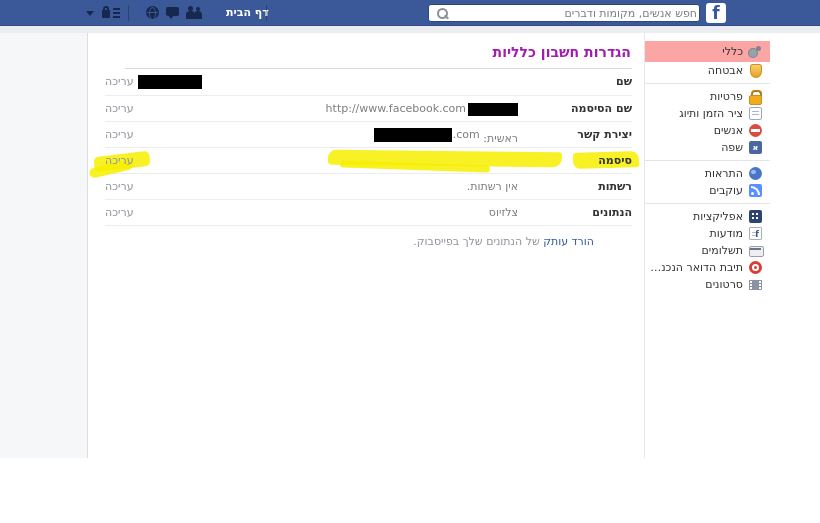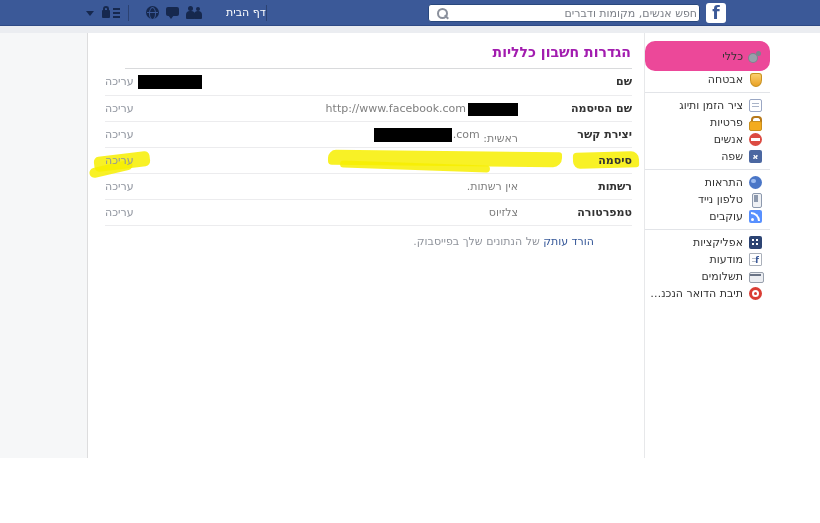--- a/index.html
+++ b/index.html
@@ -23,21 +23,21 @@
   .nav-globe::after { content:""; position:absolute; left:1px; top:6px; width:11px; height:1px; background:#3b5998; }
   .nav-chat { position:absolute; left:166px; top:7px; width:14px; height:12px; }
   .nav-chat::before { content:""; position:absolute; left:0; top:0; width:13px; height:9px; background:#16284e; border-radius:2px; }
   .nav-chat::after { content:""; position:absolute; left:2px; top:8px; width:0; height:0; border-left:3px solid transparent; border-right:3px solid transparent; border-top:4px solid #16284e; }
   .nav-friends { position:absolute; left:186px; top:6px; width:17px; height:13px; }
   .nav-friends i { position:absolute; display:block; }
   .nav-friends .h1 { left:2px; top:0; width:5px; height:5px; background:#16284e; border-radius:50%; }
   .nav-friends .b1 { left:0; top:5px; width:9px; height:8px; background:#16284e; border-radius:4px 4px 1px 1px; }
   .nav-friends .h2 { left:10px; top:1px; width:4px; height:4px; background:#16284e; border-radius:50%; }
   .nav-friends .b2 { left:8px; top:5px; width:8px; height:8px; background:#16284e; border-radius:4px 4px 1px 1px; }
-  .nav-home { position:absolute; left:226px; top:0; height:34px; line-height:26px; color:#fff; font-size:11px; font-weight:normal; cursor:pointer; }
+  .nav-home { position:absolute; left:226px; top:0; height:34px; line-height:26px; color:#fff; font-size:11px; font-weight:bold; cursor:pointer; }
   .nav-search { position:absolute; left:428px; top:4px; width:272px; height:18px; background:#fff; border-radius:3px; border:1px solid #29487d; }
   .search-icon { position:absolute; left:8px; top:3px; width:12px; height:12px; }
   .search-icon::before { content:""; position:absolute; left:0; top:0; width:7px; height:7px; border:2px solid #8a909c; border-radius:50%; }
   .search-icon::after { content:""; position:absolute; left:7px; top:8px; width:5px; height:2px; background:#8a909c; transform:rotate(45deg); }
   .nav-search input { position:absolute; left:24px; top:0; width:244px; height:16px; border:none; outline:none; font-size:11px; direction:rtl; color:#1d2129; font-family:inherit; background:transparent; }
   .nav-search input::placeholder { color:#7b7f87; opacity:1; }
   .fb-logo { position:absolute; left:706px; top:3px; width:20px; height:20px; background:#fff; border-radius:3px; color:#3b5998; font-weight:bold; font-size:17px; line-height:21px; text-align:center; cursor:pointer; }
 
   
   .card { position:absolute; left:88px; top:33px; width:557px; height:425px; background:#fff; border-right:1px solid #e7e8ea; }
@@ -63,21 +63,21 @@
   .hl-edit { left:6px; top:6px; width:56px; height:15px; border-radius:5px; transform:rotate(-7deg); }
   .hl-edit-tail { left:1px; top:16px; width:44px; height:10px; border-radius:6px; transform:rotate(-13deg); }
 
   .download-line { position:absolute; top:202px; right:50px; font-size:11px; direction:rtl; white-space:nowrap;margin-left:35px; }
   .download-link { color:#365899; cursor:pointer; }
   .download-rest { color:#90949c; }
 
   
   .sidebar { position:absolute; left:645px; top:41px; width:125px; direction:rtl; font-size:11px; color:#333; }
   .sb-item { display:flex; align-items:center; height:17px; padding-right:8px; cursor:pointer; }
-  .sb-item.selected { height:30px; background:#ec4899;border-radius:10px; }
+  .sb-item.selected { height:21px; background:#fca5a5; }
   .sb-divider { border-top:1px solid #e2e4e8; margin:4px 0; }
   .sb-label { margin-right:6px; white-space:nowrap; overflow:hidden; text-overflow:ellipsis; max-width:100px; }
   .ic { position:relative; width:13px; height:13px; flex:none; }
 
   .ic-gears::before { content:""; position:absolute; left:0; top:4px; width:8px; height:8px; background:#98a0aa; border-radius:50%; box-shadow:0 0 0 1px #7d848e; }
   .ic-gears::after { content:""; position:absolute; left:7px; top:1px; width:5px; height:5px; background:#7d848e; border-radius:50%; }
   .ic-shield { }
   .ic-shield::before { content:""; position:absolute; left:1px; top:0; width:10px; height:12px; background:linear-gradient(#fbd06d,#e9a125); border:1px solid #c9911f; border-radius:3px 3px 50% 50%; }
   .ic-lock::before { content:""; position:absolute; left:2px; top:0; width:7px; height:6px; border:2px solid #b7791a; border-bottom:none; border-radius:4px 4px 0 0; }
   .ic-lock::after { content:""; position:absolute; left:0; top:5px; width:11px; height:8px; background:#f3ab1e; border:1px solid #c98f1f; border-radius:2px; }
@@ -190,21 +190,21 @@
     </div>
 
     <div class="row" style="top:141px;">
       <div class="row-label">רשתות</div>
       <div class="row-value">אין רשתות.</div>
       <div class="row-edit">עריכה</div>
       <div class="sep"></div>
     </div>
 
     <div class="row" style="top:167px;">
-      <div class="row-label">טמפרטורה</div>
+      <div class="row-label">הנתונים</div>
       <div class="row-value">צלזיוס</div>
       <div class="row-edit">עריכה</div>
       <div class="sep"></div>
     </div>
 
     <div class="download-line">
       <span class="download-link">הורד עותק</span><span class="download-rest"> של הנתונים שלך בפייסבוק.</span>
     </div>
   </div>
 
@@ -212,60 +212,60 @@
     <div class="sb-item selected">
       <span class="ic ic-gears"></span>
       <span class="sb-label">כללי</span>
     </div>
     <div class="sb-item">
       <span class="ic ic-shield"></span>
       <span class="sb-label">אבטחה</span>
     </div>
     <div class="sb-divider"></div>
     <div class="sb-item">
+      <span class="ic ic-lock"></span>
+      <span class="sb-label">פרטיות</span>
+    </div>
+    <div class="sb-item">
       <span class="ic ic-timeline"></span>
       <span class="sb-label">ציר הזמן ותיוג</span>
     </div>
     <div class="sb-item">
-      <span class="ic ic-lock"></span>
-      <span class="sb-label">פרטיות</span>
-    </div>
-    <div class="sb-item">
       <span class="ic ic-block"></span>
       <span class="sb-label">אנשים</span>
     </div>
     <div class="sb-item">
       <span class="ic ic-lang">א</span>
       <span class="sb-label">שפה</span>
     </div>
     <div class="sb-divider"></div>
     <div class="sb-item">
       <span class="ic ic-notif"></span>
       <span class="sb-label">התראות</span>
     </div>
     <div class="sb-item">
-      <span class="ic ic-mobile"></span>
-      <span class="sb-label">טלפון נייד</span>
-    </div>
-    <div class="sb-item">
       <span class="ic ic-followers"></span>
       <span class="sb-label">עוקבים</span>
     </div>
     <div class="sb-divider"></div>
     <div class="sb-item">
       <span class="ic ic-apps"></span>
       <span class="sb-label">אפליקציות</span>
     </div>
     <div class="sb-item">
       <span class="ic ic-ads"></span>
       <span class="sb-label">מודעות</span>
     </div>
     <div class="sb-item">
       <span class="ic ic-payments"></span>
       <span class="sb-label">תשלומים</span>
     </div>
     <div class="sb-item">
       <span class="ic ic-support"></span>
       <span class="sb-label">תיבת הדואר הנכנס של התמ...</span>
     </div>
+    <div class="sb-item">
+      <span class="ic ic-videos"></span>
+      <span class="sb-label">סרטונים</span>
+    </div>
   </div>
 
 </div>
 
 </body></html>

